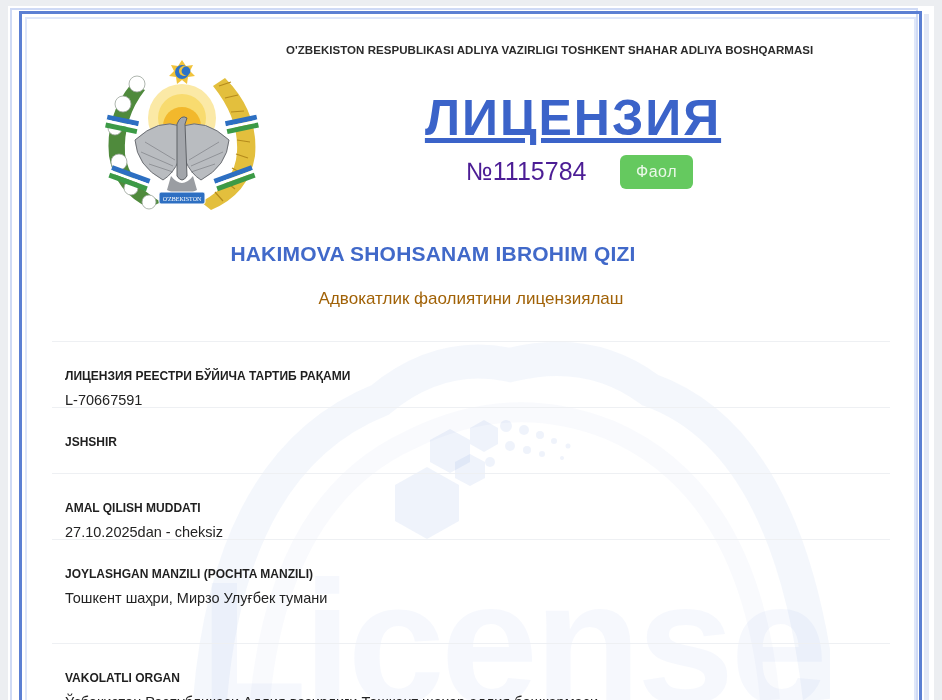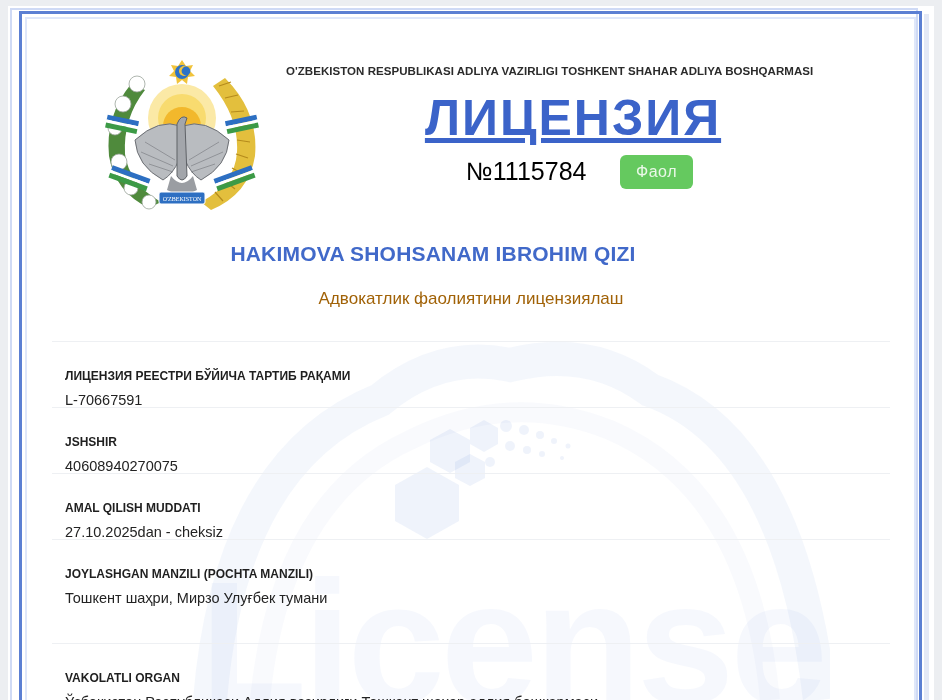--- a/index.html
+++ b/index.html
@@ -46,33 +46,33 @@
       line-height: 1;
       pointer-events: none;
     }
 
     
     .emblem {
       position: absolute; left: 101px; top: 56px; width: 162px; height: 158px;
     }
 
     .ministry {
-      position: absolute; left: 286px; top: 65px; width: 580px;
+      position: absolute; left: 286px; top: 44px; width: 580px;
       font-size: 11.5px; font-weight: bold; color: #2b2b2b;
       white-space: nowrap; letter-spacing: 0.05px;
     }
     .doc-title {
       position: absolute; left: 420px; top: 88px; width: 306px;
       text-align: center;
       font-size: 50px; font-weight: bold; color: #3b63c9;
       letter-spacing: 2px; line-height: 60px; text-decoration: underline;
     }
     .doc-number {
       position: absolute; left: 466px; top: 156px;
-      font-size: 25px; color: #000000; line-height: 30px;
+      font-size: 25px; color: #4c1d95; line-height: 30px;
     }
     .status-badge {
       position: absolute; left: 620px; top: 155px; width: 73px; height: 34px;
       background: #65c95f; border-radius: 6px;
       color: #e9f8e7; font-size: 16px; text-align: center; line-height: 34px;
       letter-spacing: 0.5px;
     }
     .holder-name {
       position: absolute; left: 0; top: 242px; width: 866px;
       text-align: center;
@@ -195,21 +195,20 @@
 <div class="holder-name">HAKIMOVA SHOHSANAM IBROHIM QIZI</div>
 <div class="activity">Адвокатлик фаолиятини лицензиялаш</div>
 
 <div class="fields">
   <div class="field">
     <div class="field-label">ЛИЦЕНЗИЯ РЕЕСТРИ БЎЙИЧА ТАРТИБ РАҚАМИ</div>
     <div class="field-value">L-70667591</div>
   </div>
   <div class="field">
     <div class="field-label">JSHSHIR</div>
-    <div class="field-value">40608940270075</div>
   </div>
   <div class="field">
     <div class="field-label">AMAL QILISH MUDDATI</div>
     <div class="field-value">27.10.2025dan - cheksiz</div>
   </div>
   <div class="field">
     <div class="field-label">JOYLASHGAN MANZILI (POCHTA MANZILI)</div>
     <div class="field-value">Тошкент шаҳри, Мирзо Улуғбек тумани</div>
   </div>
   <div class="field last">

